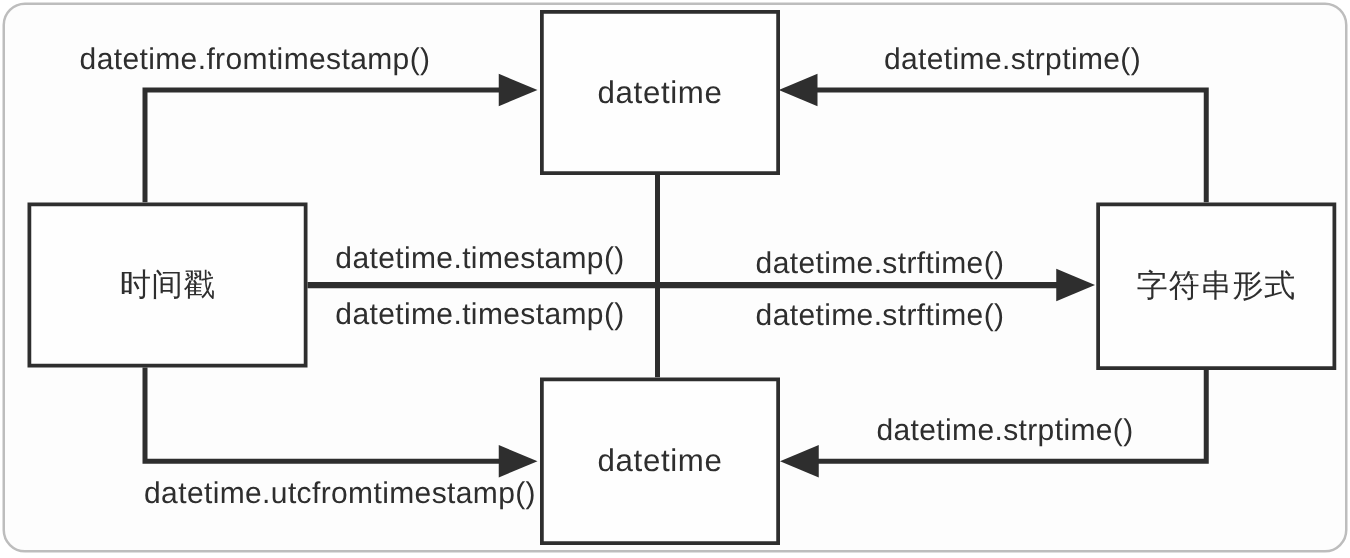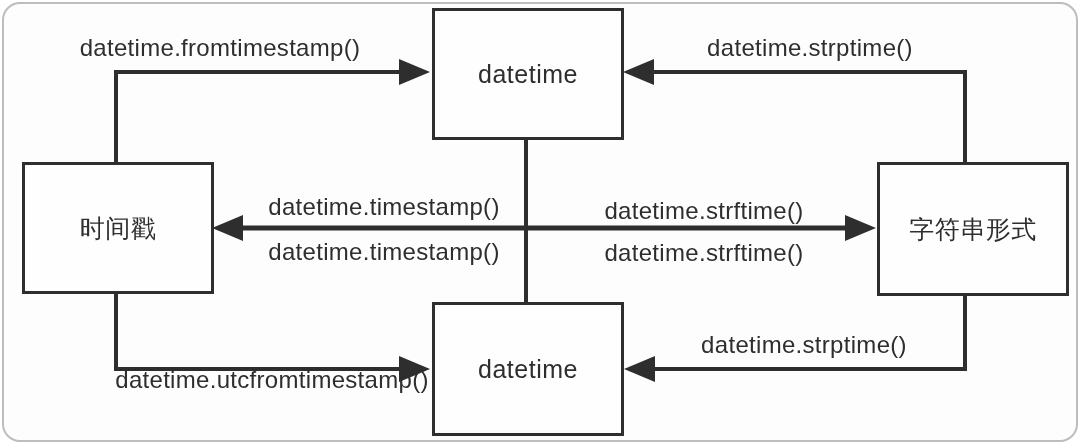--- a/index.html
+++ b/index.html
@@ -40,39 +40,39 @@
     align-items: center;
     justify-content: center;
     text-align: center;
     font-size: 25px;
     line-height: 1.32;
     letter-spacing: 0.5px;
     color: #2e2e2e;
     z-index: 2;
   }
   .node-local  { left: 428px; top: 4px;   width: 192px; height: 132px; }
-  .node-ts     { left: 18px;  top: 158px; width: 192px; height: 132px; }
+  .node-ts     { left: 18px;  top: 158px; width: 224px; height: 132px; }
   .node-str    { left: 873px; top: 158px; width: 192px; height: 134px; }
   .node-utc    { left: 428px; top: 298px; width: 192px; height: 134px; }
   .edge-label {
     position: absolute;
     transform: translate(-50%, -50%);
     white-space: nowrap;
     font-size: 24px;
     letter-spacing: 0.3px;
     color: #2e2e2e;
     z-index: 3;
   }
-  .lbl-fromtimestamp   { left: 216px; top: 44px; }
+  .lbl-fromtimestamp   { left: 200px; top: 44px; }
   .lbl-strptime-top    { left: 806px; top: 44px; }
   .lbl-timestamp-upper { left: 380px; top: 203px; }
   .lbl-timestamp-lower { left: 380px; top: 248px; }
   .lbl-strftime-upper  { left: 700px; top: 207px; }
   .lbl-strftime-lower  { left: 700px; top: 249px; }
-  .lbl-utcfromts       { left: 268px; top: 376px; }
+  .lbl-utcfromts       { left: 268px; top: 391px; }
   .lbl-strptime-bottom { left: 800px; top: 341px; }
 </style>
 </head>
 <body>
 
 <div class="canvas">
 
   <svg class="connectors" viewBox="0 0 1080 446" xmlns="http://www.w3.org/2000/svg" fill="none" stroke="#2e2e2e" stroke-width="4">
 
     <g>

